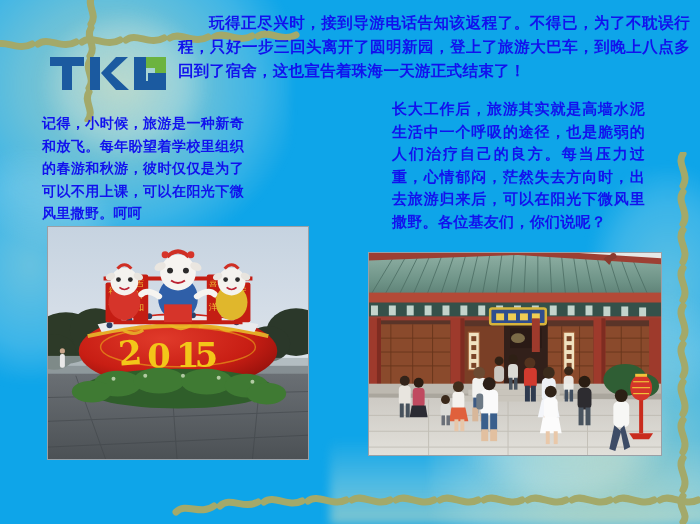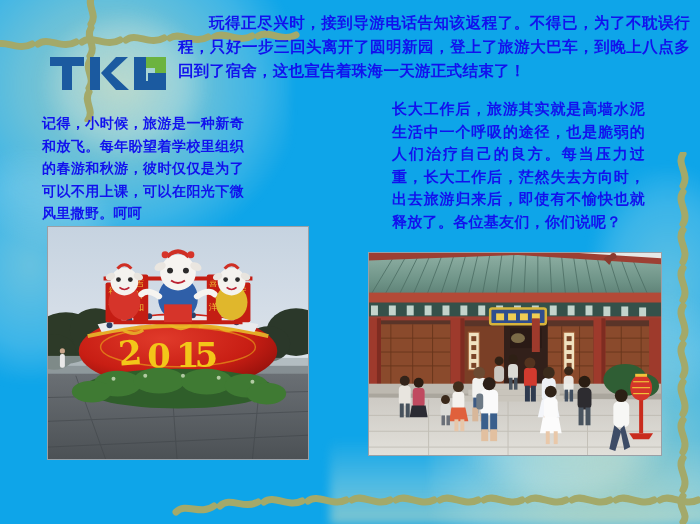--- a/index.html
+++ b/index.html
@@ -245,21 +245,21 @@
       <rect x="86" y="6" width="11" height="33" fill="#1b5aa0"></rect>
       <rect x="86" y="30" width="32" height="9" fill="#1b5aa0"></rect>
       <rect x="103" y="22" width="15" height="9" fill="#1b5aa0"></rect>
     </svg>
   </div>
 
   <div class="textblock" id="top-paragraph">玩得正尽兴时，接到导游电话告知该返程了。不得已，为了不耽误行程，只好一步三回头离开了圆明新园，登上了旅游大巴车，到晚上八点多回到了宿舍，这也宣告着珠海一天游正式结束了！</div>
 
   <div class="textblock" id="left-paragraph">记得，小时候，旅游是一种新奇和放飞。每年盼望着学校里组织的春游和秋游，彼时仅仅是为了可以不用上课，可以在阳光下微风里撒野。呵呵</div>
 
-  <div class="textblock" id="right-paragraph">长大工作后，旅游其实就是高墙水泥生活中一个呼吸的途径，也是脆弱的人们治疗自己的良方。每当压力过重，长大工作后，茫然失去方向时，出去旅游归来后，即使有不愉快也就释放了。各位基友们，你们说呢？</div>
+  <div class="textblock" id="right-paragraph">长大工作后，旅游其实就是高墙水泥生活中一个呼吸的途径，也是脆弱的人们治疗自己的良方。每当压力过重，心情郁闷，茫然失去方向时，出去旅游归来后，可以在阳光下微风里撒野。各位基友们，你们说呢？</div>
 
   <div class="photo" id="photo-left">
     <svg viewBox="0 0 262 234" preserveAspectRatio="none" aria-hidden="true">
       <defs>
         <linearGradient id="skyL" x1="0" y1="0" x2="0" y2="1">
           <stop offset="0%" stop-color="#c6d3e0"></stop>
           <stop offset="55%" stop-color="#d4dde7"></stop>
           <stop offset="100%" stop-color="#dfe5ea"></stop>
         </linearGradient>
         <linearGradient id="groundL" x1="0" y1="0" x2="0" y2="1">

